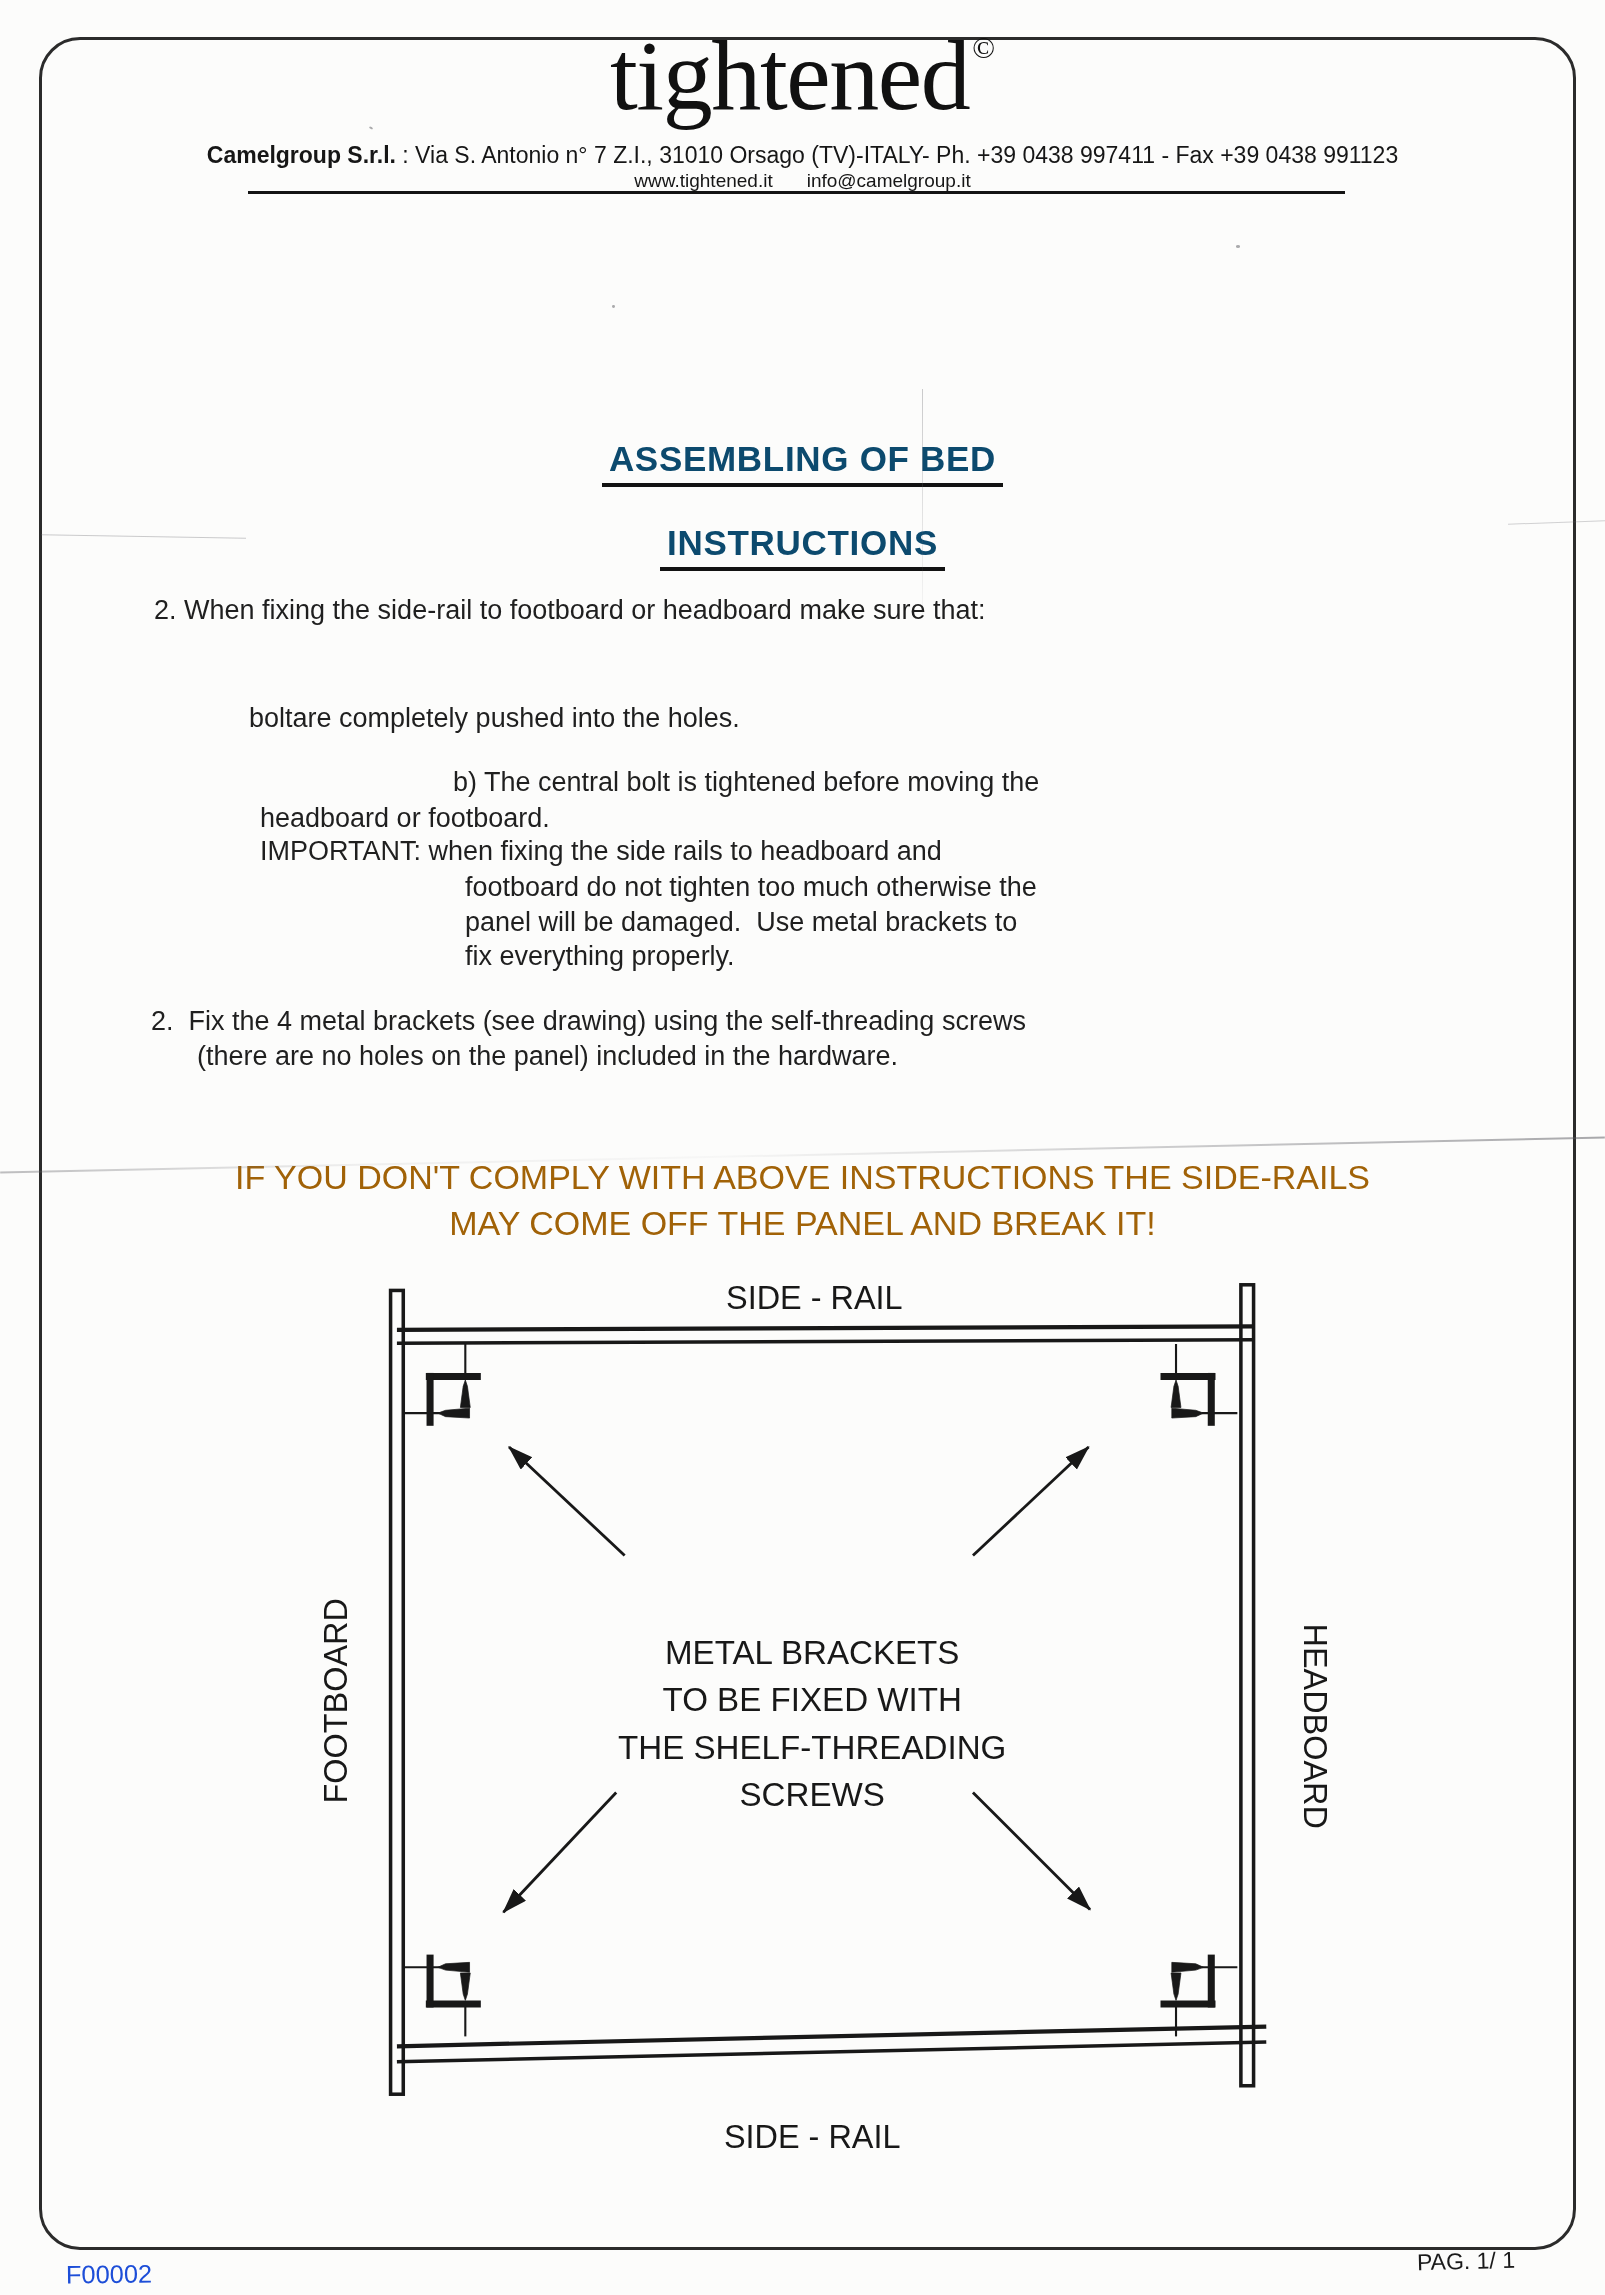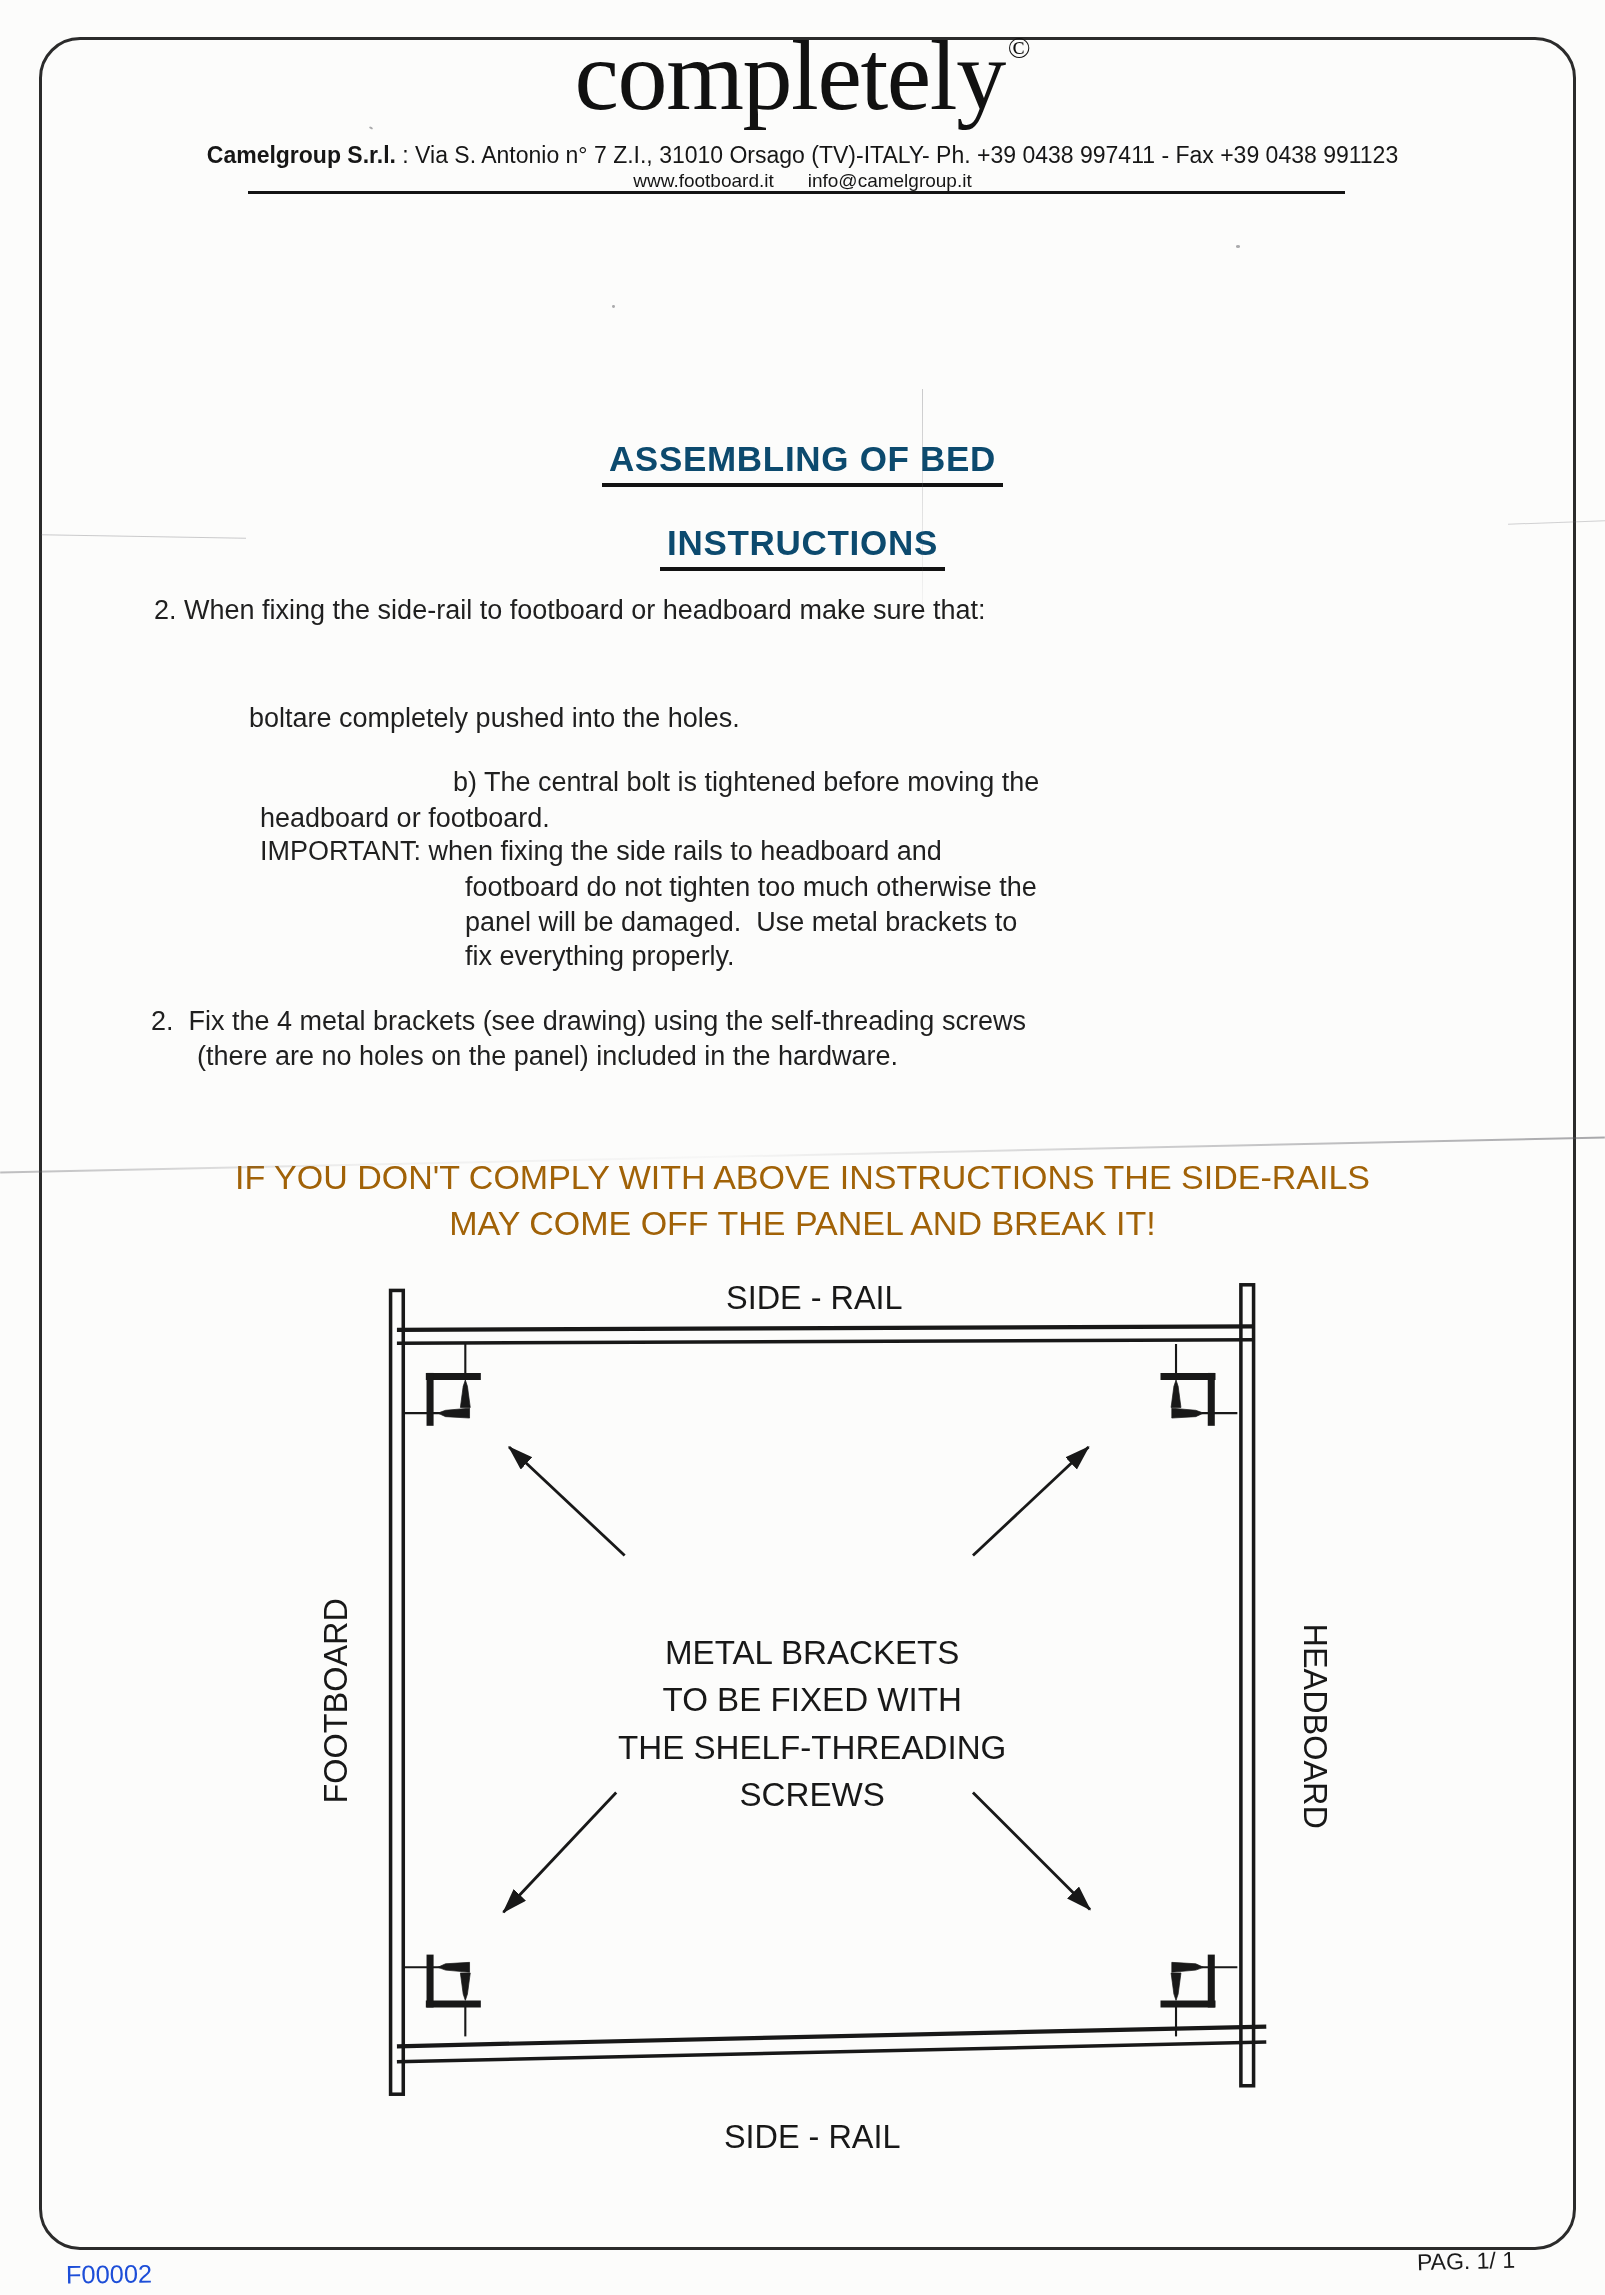--- a/index.html
+++ b/index.html
@@ -56,23 +56,23 @@
   .speck-2 { left:612px;  top:305px; width:2.8px; height:2.8px; }
   .speck-3 { left:369px;  top:127px; width:4.2px; height:2.1px; transform:rotate(30deg); }
 </style>
 </head>
 <body>
 
 <div class="page">
 
   <div class="border-frame"></div>
 
-  <div class="logo"><span>completely</span><span class="mark">©</span></div>
+  <div class="logo"><span>tightened</span><span class="mark">©</span></div>
   <div class="address"><span class="bold">Camelgroup S.r.l.</span><span> : Via S. Antonio n° 7 Z.I., 31010 Orsago (TV)-ITALY- Ph. +39 0438 997411 - Fax +39 0438 991123</span></div>
-  <div class="weblinks"><span>www.footboard.it</span><span class="gap">info@camelgroup.it</span></div>
+  <div class="weblinks"><span>www.tightened.it</span><span class="gap">info@camelgroup.it</span></div>
   <div class="header-rule"></div>
 
   <div class="title title-main"><span class="u">ASSEMBLING OF BED</span></div>
   <div class="title title-sub"><span class="u">INSTRUCTIONS</span></div>
 
   <div class="bline" style="left:154px; top:595px">2. When fixing the side-rail to footboard or headboard make sure that:</div>
   <div class="bline" style="left:249px; top:703px">boltare completely pushed into the holes.</div>
   <div class="bline" style="left:453px; top:767px">b) The central bolt is tightened before moving the</div>
   <div class="bline" style="left:260px; top:803px">headboard or footboard.</div>
   <div class="bline" style="left:260px; top:836px">IMPORTANT: when fixing the side rails to headboard and</div>

